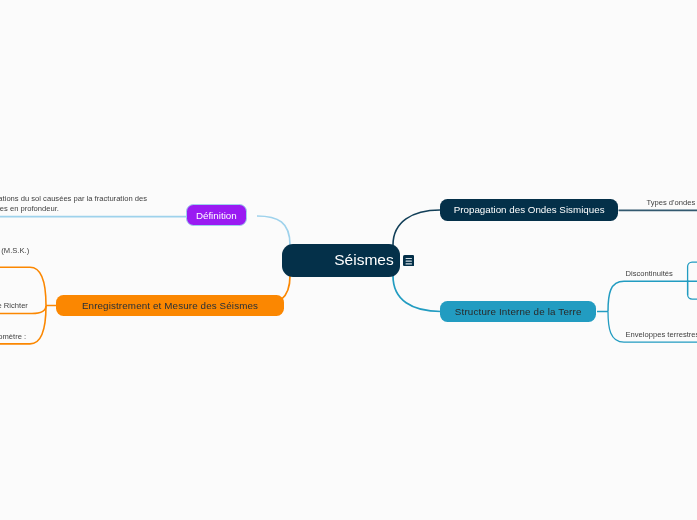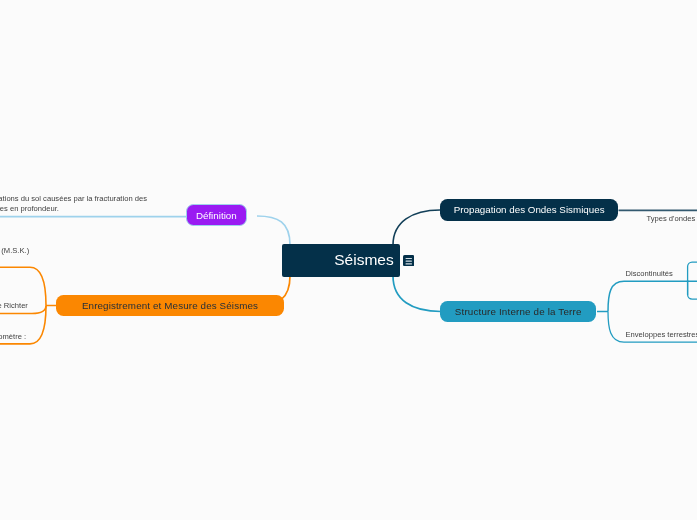--- a/index.html
+++ b/index.html
@@ -5,39 +5,39 @@
   html,body{margin:0;padding:0;}
   body{width:697px;height:520px;background:#fbfbfb;overflow:hidden;
        font-family:"Liberation Sans",sans-serif;-webkit-font-smoothing:antialiased;
        transform:translateZ(0);}
   #canvas{position:relative;width:697px;height:520px;background:#fbfbfb;}
   svg.links{position:absolute;left:0;top:0;width:697px;height:520px;overflow:visible;}
   .node{position:absolute;box-sizing:border-box;display:flex;align-items:center;
         justify-content:center;white-space:nowrap;border-radius:7.5px;}
   .leaf{position:absolute;white-space:nowrap;color:#3b3b3b;}
 
-  #n-central{left:282px;top:244px;width:118px;height:32.5px;border-radius:2px;background:#043049;
+  #n-central{left:282px;top:244px;width:118px;height:32.5px;border-radius:11px;background:#043049;
              color:#ffffff;font-size:15.5px;padding-left:46px;}
   #n-def{left:185.8px;top:204.4px;width:61px;height:22px;background:#9a1bf2;
          border:1.3px solid #9ed4ea;color:#ffffff;font-size:9.8px;}
   #n-enr{left:56px;top:294.5px;width:228px;height:21.5px;background:#fb8701;
          color:#26303a;font-size:9.8px;letter-spacing:0.13px;}
   #n-prop{left:440.3px;top:199px;width:177.7px;height:21.6px;background:#043049;
           color:#ffffff;font-size:9.8px;}
   #n-struct{left:440.1px;top:300.8px;width:156.2px;height:20.9px;background:#229cc1;
             color:#292929;font-size:9.8px;letter-spacing:0.17px;}
 
   #note-icon{position:absolute;left:403px;top:254.8px;width:11.4px;height:11.2px;}
 
   .leaf{font-size:7.6px;line-height:9.5px;color:#3f3f3f;white-space:normal;}
   #l-def{left:-15px;top:194.2px;width:163px;}
   #l-int{left:-29.5px;top:245.5px;width:60px;}
   #l-ric{left:-44.3px;top:301.3px;width:74px;}
   #l-sis{left:-18.6px;top:331.8px;width:47px;}
-  #l-typ{left:646.5px;top:197.7px;white-space:nowrap;margin-top:16px;}
+  #l-typ{left:646.5px;top:197.7px;white-space:nowrap;}
   #l-dis{left:625.5px;top:269px;white-space:nowrap;}
   #l-env{left:625.5px;top:329.8px;white-space:nowrap;}
 </style>
 </head>
 <body>
 
 <div id="canvas">
   <svg class="links" viewBox="0 0 697 520">
     <g fill="none" stroke-linecap="butt">
 

